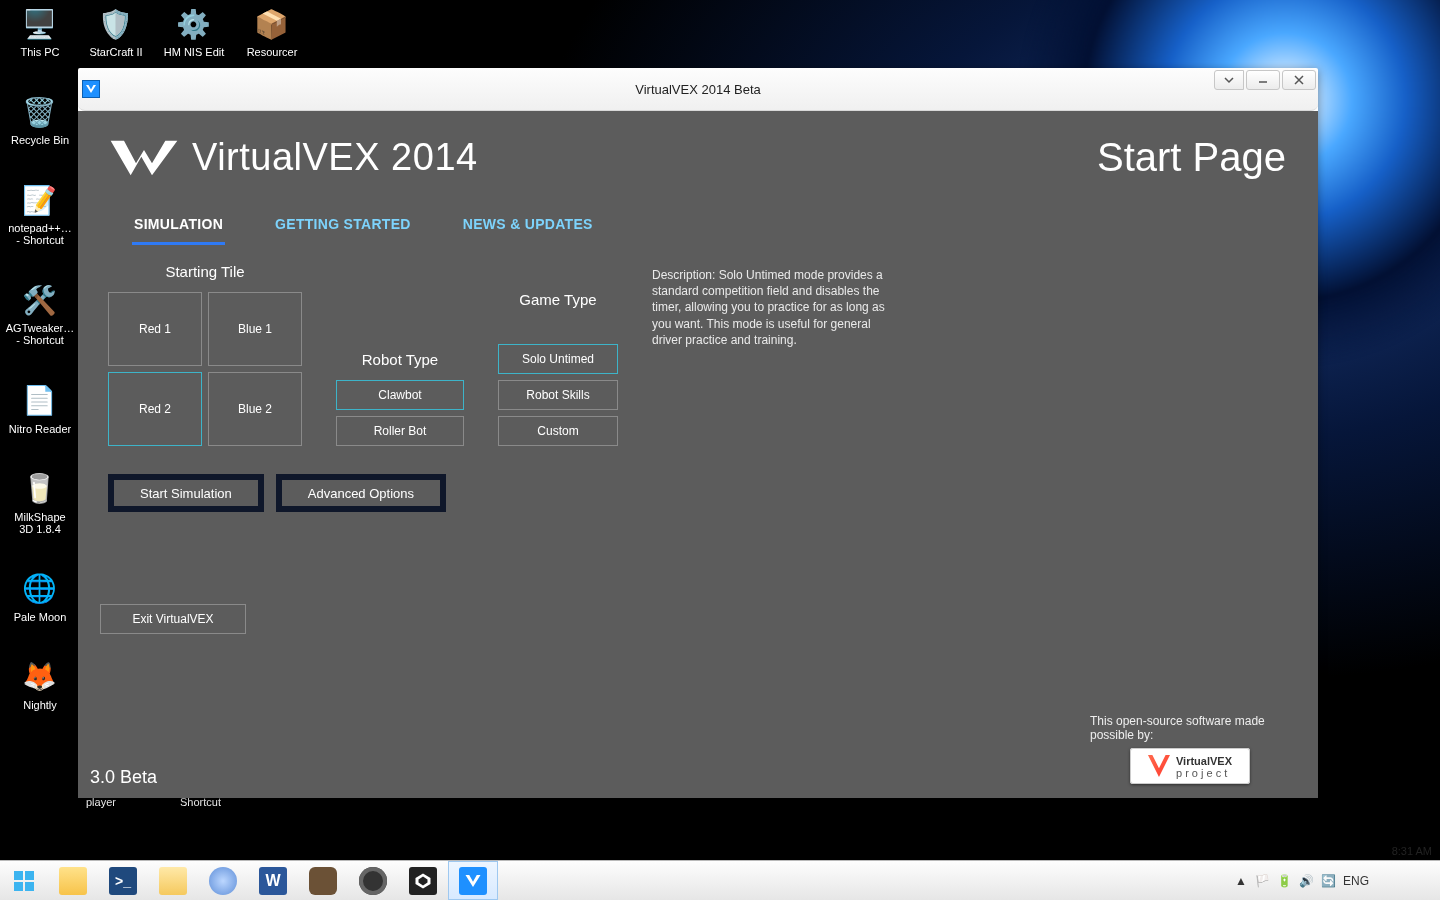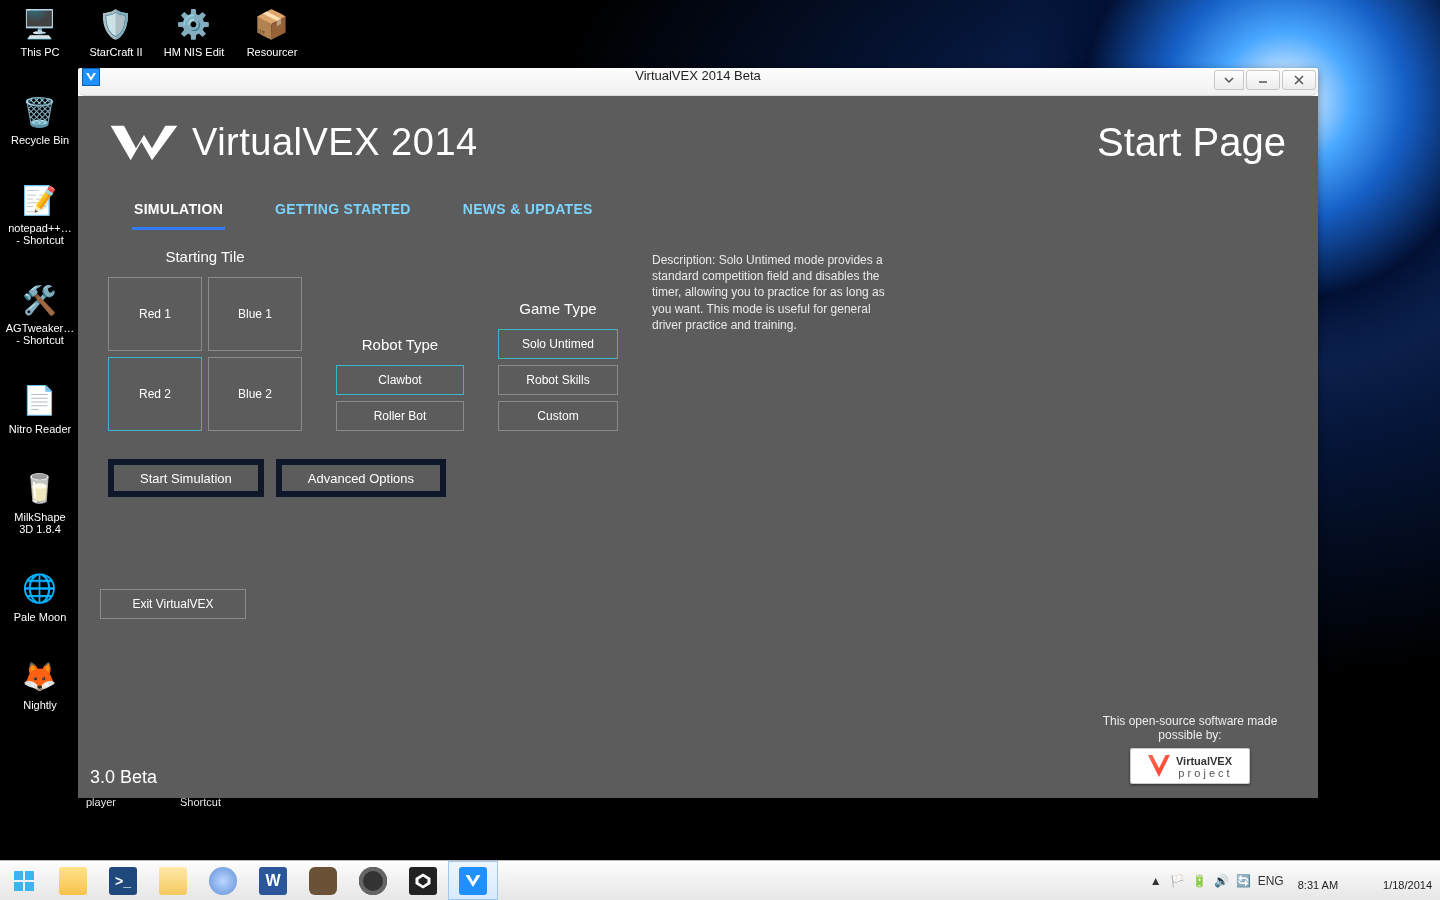--- a/index.html
+++ b/index.html
@@ -26,22 +26,22 @@
   .bottom-shorts { position:absolute; left:86px; top:796px; display:flex; gap:64px;}
   .bottom-shorts span{ font-size:11px; color:#fff; text-shadow:0 0 3px #000;}
 
   
   .window {
     position:absolute; left:78px; top:68px; width:1240px; height:730px;
     background:#fff; border-radius:2px; box-shadow:0 2px 8px rgba(0,0,0,.4);
     display:flex; flex-direction:column;
   }
   .titlebar {
-    height:28px; background:linear-gradient(#fdfdfd,#f0f0f0);
-    border-bottom:1px solid #d8d8d8; display:flex; align-items:flex-start;
+    height:43px; background:linear-gradient(#fdfdfd,#f0f0f0);
+    border-bottom:1px solid #d8d8d8; display:flex; align-items:center;
     padding:0 4px; position:relative;border-radius:7px;
   }
   .titlebar .tbicon{width:18px;height:18px;background:#1e90ff;border:1px solid #0a5fb3;display:flex;align-items:center;justify-content:center;}
   .titlebar .tbicon svg{width:12px;height:12px;fill:#fff;}
   .titlebar .title{position:absolute;left:0;right:0;text-align:center;font-size:13px;color:#222;}
   .wbtns{position:absolute;right:2px;top:2px;display:flex;gap:0;}
   .wbtn{width:34px;height:20px;border:1px solid #c7c7c7;background:linear-gradient(#fff,#ececec);border-radius:3px;margin-left:2px;display:flex;align-items:center;justify-content:center;font-size:11px;color:#555;cursor:pointer;}
   .wbtn:first-child{width:30px;border-top-right-radius:0;border-bottom-right-radius:0;}
   .wbtn svg{width:12px;height:10px;stroke:#555;fill:none;stroke-width:1.5;}
 
@@ -61,47 +61,47 @@
   .col h4{font-weight:400;font-size:15px;margin-bottom:12px;color:#fff;}
 
   .tilegrid{display:grid;grid-template-columns:94px 94px;grid-auto-rows:74px;gap:6px;}
   .tilebtn{border:1px solid #8a8a8a;background:transparent;color:#fff;font-size:12px;display:flex;align-items:center;justify-content:center;cursor:pointer;}
   .tilebtn.sel{border-color:#3db4c9;}
 
   .optcol{display:flex;flex-direction:column;gap:6px;width:128px;}
   .optbtn{height:30px;border:1px solid #8a8a8a;background:transparent;color:#fff;font-size:12px;display:flex;align-items:center;justify-content:center;cursor:pointer;}
   .optbtn.sel{border-color:#3db4c9;}
 
-  .gamecol{display:flex;flex-direction:column;gap:6px;width:120px;}
+  .gamecol{display:flex;flex-direction:column;gap:6px;width:120px;margin-top:24px;}
   .desc{max-width:250px;font-size:12px;line-height:1.35;color:#eaeaea;margin-top:4px;}
 
   .actions{display:flex;gap:12px;margin:28px 0 0 22px;}
   .actbtn{height:38px;padding:0 26px;border:6px solid #0f172a;background:transparent;color:#fff;font-size:13px;cursor:pointer;}
   .exitrow{margin:92px 0 0 14px;}
   .exitbtn{height:30px;width:146px;border:1px solid #8a8a8a;background:transparent;color:#fff;font-size:12px;cursor:pointer;}
 
   .version{position:absolute;left:12px;bottom:10px;font-size:18px;font-weight:300;color:#fff;}
-  .credit{position:absolute;right:28px;bottom:14px;width:200px;text-align:center;font-size:12px;color:#eee;margin-top:8px;}
+  .credit{position:absolute;right:28px;bottom:14px;width:200px;text-align:left;font-size:12px;color:#eee;margin-top:8px;}
   .creditlogo{margin:6px auto 0;width:120px;height:36px;background:#fff;border-radius:3px;display:flex;align-items:center;justify-content:center;gap:6px;box-shadow:0 1px 3px rgba(0,0,0,.5),inset 0 0 0 1px #ccc;color:#333;}
   .creditlogo .vv{width:22px;height:22px;background:linear-gradient(135deg,#ff6a4d,#ff3a2d);clip-path:polygon(0 0,50% 100%,100% 0,80% 0,50% 60%,20% 0);}
   .creditlogo small{font-size:11px;line-height:1;display:block;color:#555;}
   .creditlogo .t{font-size:11px;font-weight:bold;line-height:1;}
 
   
   .taskbar{position:absolute;left:0;bottom:0;right:0;height:40px;background:linear-gradient(#fdfdfd,#e6e6e6);border-top:1px solid #b9b9b9;display:flex;align-items:stretch;}
   .start{width:48px;display:flex;align-items:center;justify-content:center;}
   .start svg{width:24px;height:24px;}
   .tb-items{display:flex;align-items:stretch;}
   .tb-item{width:50px;display:flex;align-items:center;justify-content:center;position:relative;}
   .tb-item.active{background:linear-gradient(#eef6ff,#d7e9ff);box-shadow:inset 0 0 0 1px #9ec8f0;}
   .tb-item .ico{width:28px;height:28px;border-radius:3px;}
   .spacer{flex:1;}
   .tray{display:flex;align-items:center;padding:0 6px 0 8px;gap:6px;color:#333;}
   .tray .mini{width:16px;height:16px;display:flex;align-items:center;justify-content:center;font-size:12px;}
-  .clock{display:flex;flex-direction:row;align-items:flex-end;justify-content:center;font-size:11px;color:#222;padding:8px 8px;line-height:1.2;gap:45px;}
+  .clock{display:flex;flex-direction:column;align-items:flex-end;justify-content:center;font-size:11px;color:#222;padding:0 8px;line-height:1.2;gap:45px;}
 </style>
 </head>
 <body>
 <div class="planet"></div>
 
 <div class="desktop-icons">
   <div class="dicon">
     <span class="glyph">🖥️</span>
     <span class="lbl">This PC</span>
   </div>

